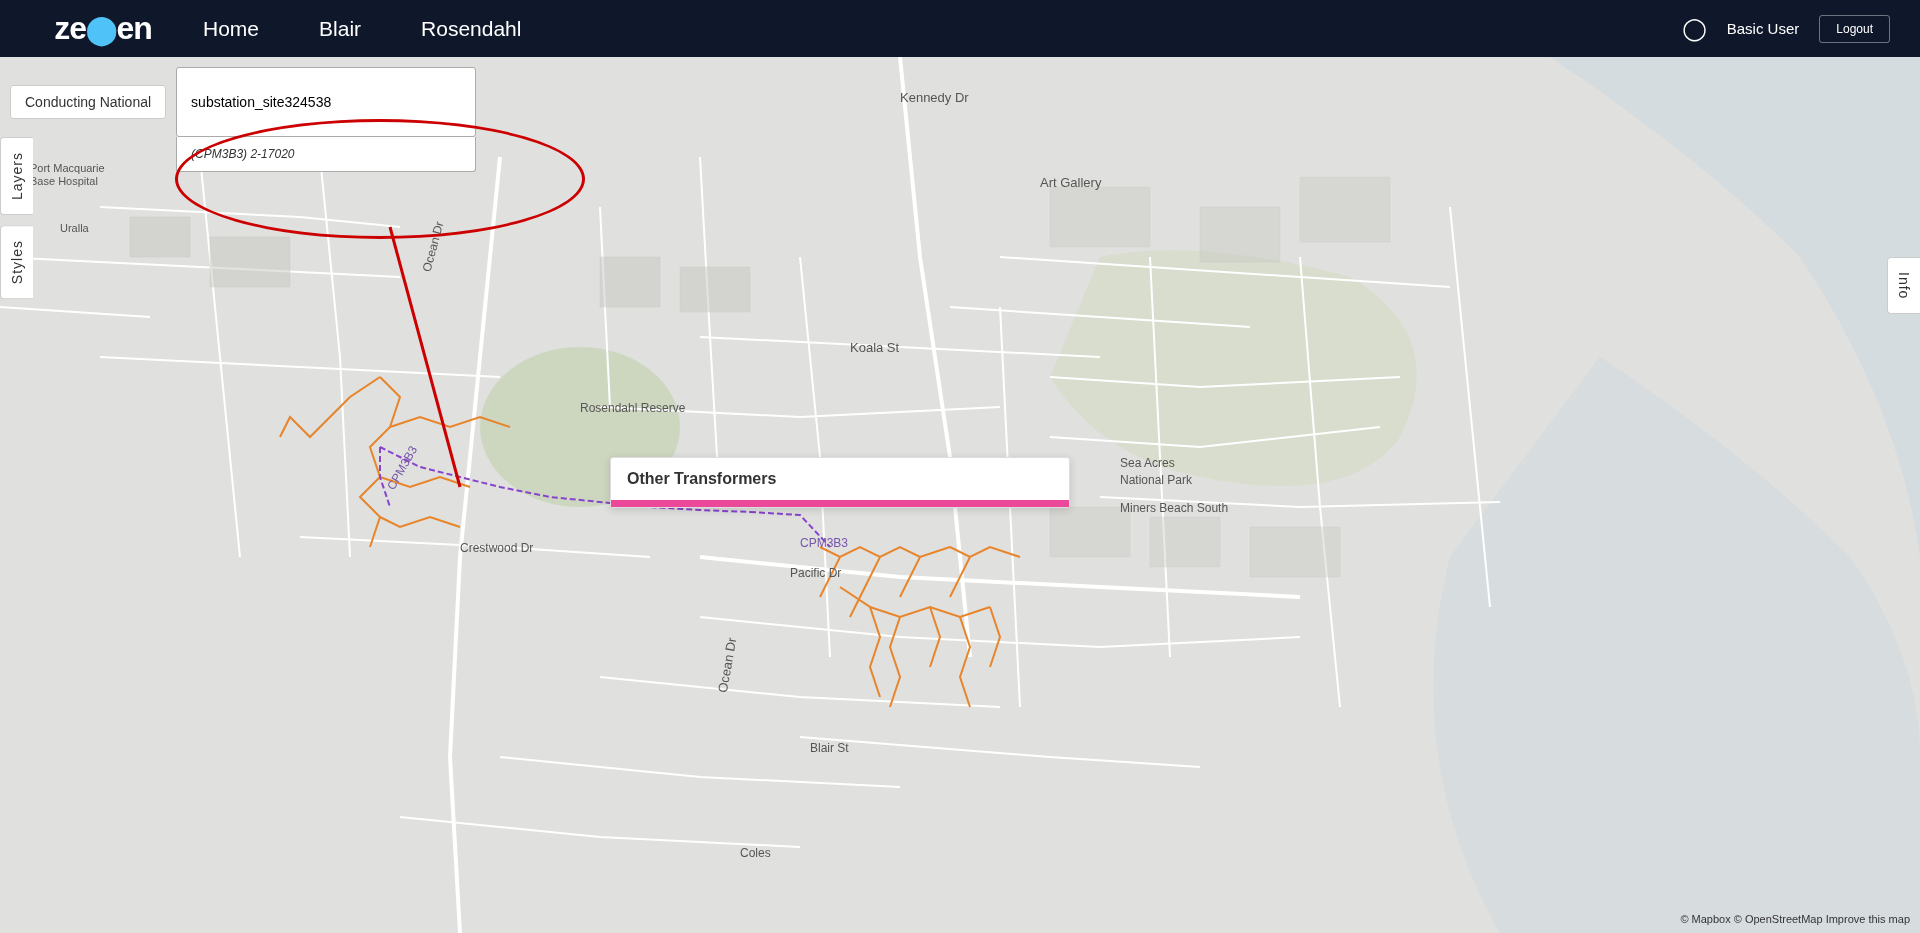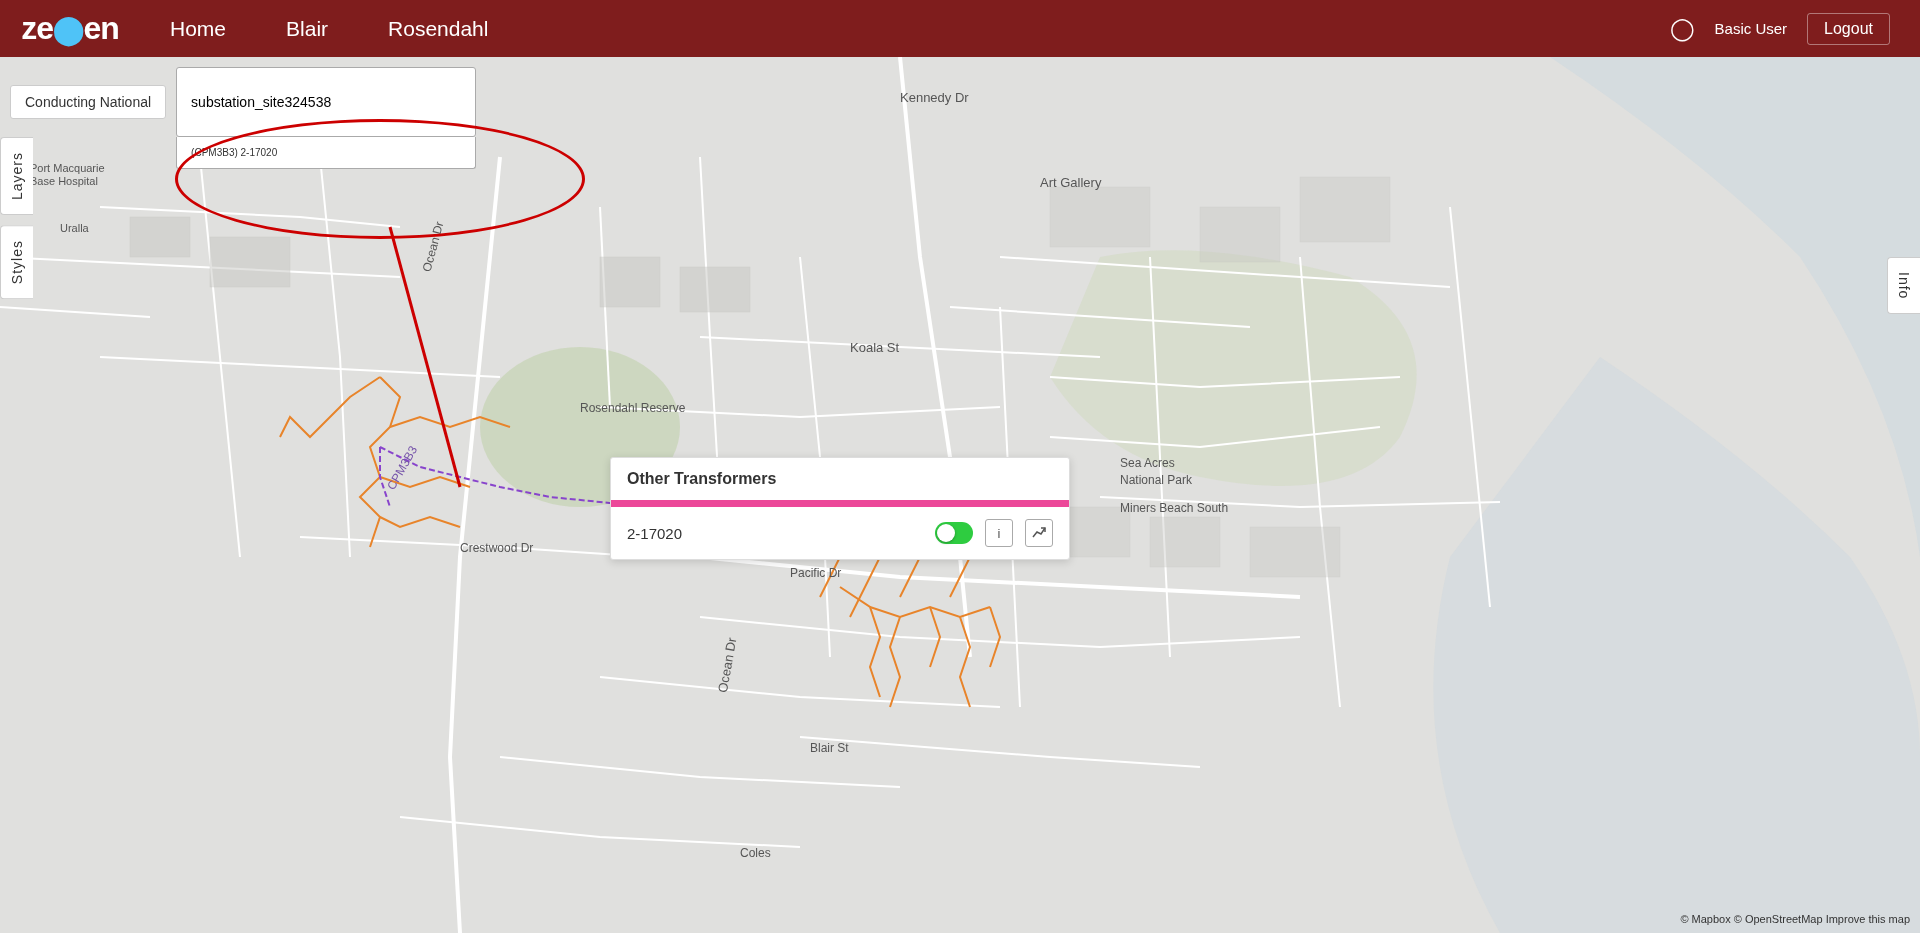--- a/index.html
+++ b/index.html
@@ -1,22 +1,22 @@
 <!DOCTYPE html>
 <html><head>
   <meta charset="utf-8">
   <style>
     * { margin: 0; padding: 0; box-sizing: border-box; }
     body { width: 1920px; height: 933px; overflow: hidden; font-family: 'Segoe UI', Arial, sans-serif; }
 
     
     #navbar {
       position: absolute; top: 0; left: 0; width: 1920px; height: 57px;
-      background: #7f1d1d;
-      display: flex; align-items: center; z-index: 100;
+      background: #0f172a;
+      display: flex; align-items: center; z-index: 100; padding-left: 33px;
     }
     #navbar .logo {
       width: 140px; display: flex; align-items: center; justify-content: center;
       padding: 0 20px;
     }
     .logo-text {
       color: white; font-size: 32px; font-weight: bold; letter-spacing: -1px;
     }
     .logo-text span { color: #4fc3f7; }
     .nav-links { display: flex; align-items: center; gap: 0; }
@@ -25,21 +25,21 @@
       display: flex; align-items: center; cursor: pointer; text-decoration: none;
     }
     .nav-right {
       margin-left: auto; display: flex; align-items: center; gap: 20px; padding-right: 30px;
     }
     .user-icon {
       color: white; font-size: 22px; cursor: pointer;
     }
     .user-label { color: white; font-size: 15px; }
     .logout-btn {
-      color: white; font-size: 16px; cursor: pointer; padding: 6px 16px;
+      color: white; font-size: 12px; cursor: pointer; padding: 6px 16px;
       border: 1px solid rgba(255,255,255,0.4); border-radius: 3px;
     }
 
     
     #map-container {
       position: absolute; top: 57px; left: 0; width: 1920px; height: 876px;
       background: #e8e8e8; overflow: hidden;
     }
 
     
@@ -86,21 +86,21 @@
     .search-input {
       width: 300px; padding: 26px 14px; border: 1px solid #aaa;
       font-size: 14px; border-radius: 3px; outline: none;
     }
     .search-dropdown {
       position: absolute; top: 100%; left: 0; width: 100%;
       background: white; border: 1px solid #aaa; border-top: none;
       border-radius: 0 0 3px 3px; z-index: 300;
     }
     .search-dropdown-item {
-      padding: 10px 14px; font-size: 10px; color: #333; cursor: pointer;
+      padding: 10px 14px; font-size: 12px; color: #333; cursor: pointer; font-style: italic;
     }
 
     
     .annotation-ellipse {
       position: absolute; left: 175px; top: 62px;
       width: 410px; height: 120px;
       border: 3px solid #cc0000; border-radius: 50%;
       z-index: 250; pointer-events: none;
     }
 
@@ -290,29 +290,16 @@
     <div class="search-box-container">
       <input class="search-input" type="text" value="substation_site324538" style="">
       <div class="search-dropdown">
         <div class="search-dropdown-item">(CPM3B3) 2-17020</div>
       </div>
     </div>
   </div>
 
   <div id="transformer-popup">
     <div class="popup-header">Other Transformers</div>
-    <div class="popup-row">
-      <span class="popup-id">2-17020</span>
-      <div class="toggle-switch">
-        <div class="toggle-knob"></div>
-      </div>
-      <div class="popup-icon-btn">i</div>
-      <div class="popup-icon-btn">
-        <svg width="16" height="16" viewBox="0 0 16 16" fill="none">
-          <polyline points="2,12 6,7 10,9 14,3" stroke="#555" stroke-width="1.5" fill="none"></polyline>
-          <polyline points="10,3 14,3 14,7" stroke="#555" stroke-width="1.5" fill="none"></polyline>
-        </svg>
-      </div>
-    </div>
   </div>
 
   <div class="map-attribution">© Mapbox © OpenStreetMap Improve this map</div>
 </div>
 
 </body></html>

